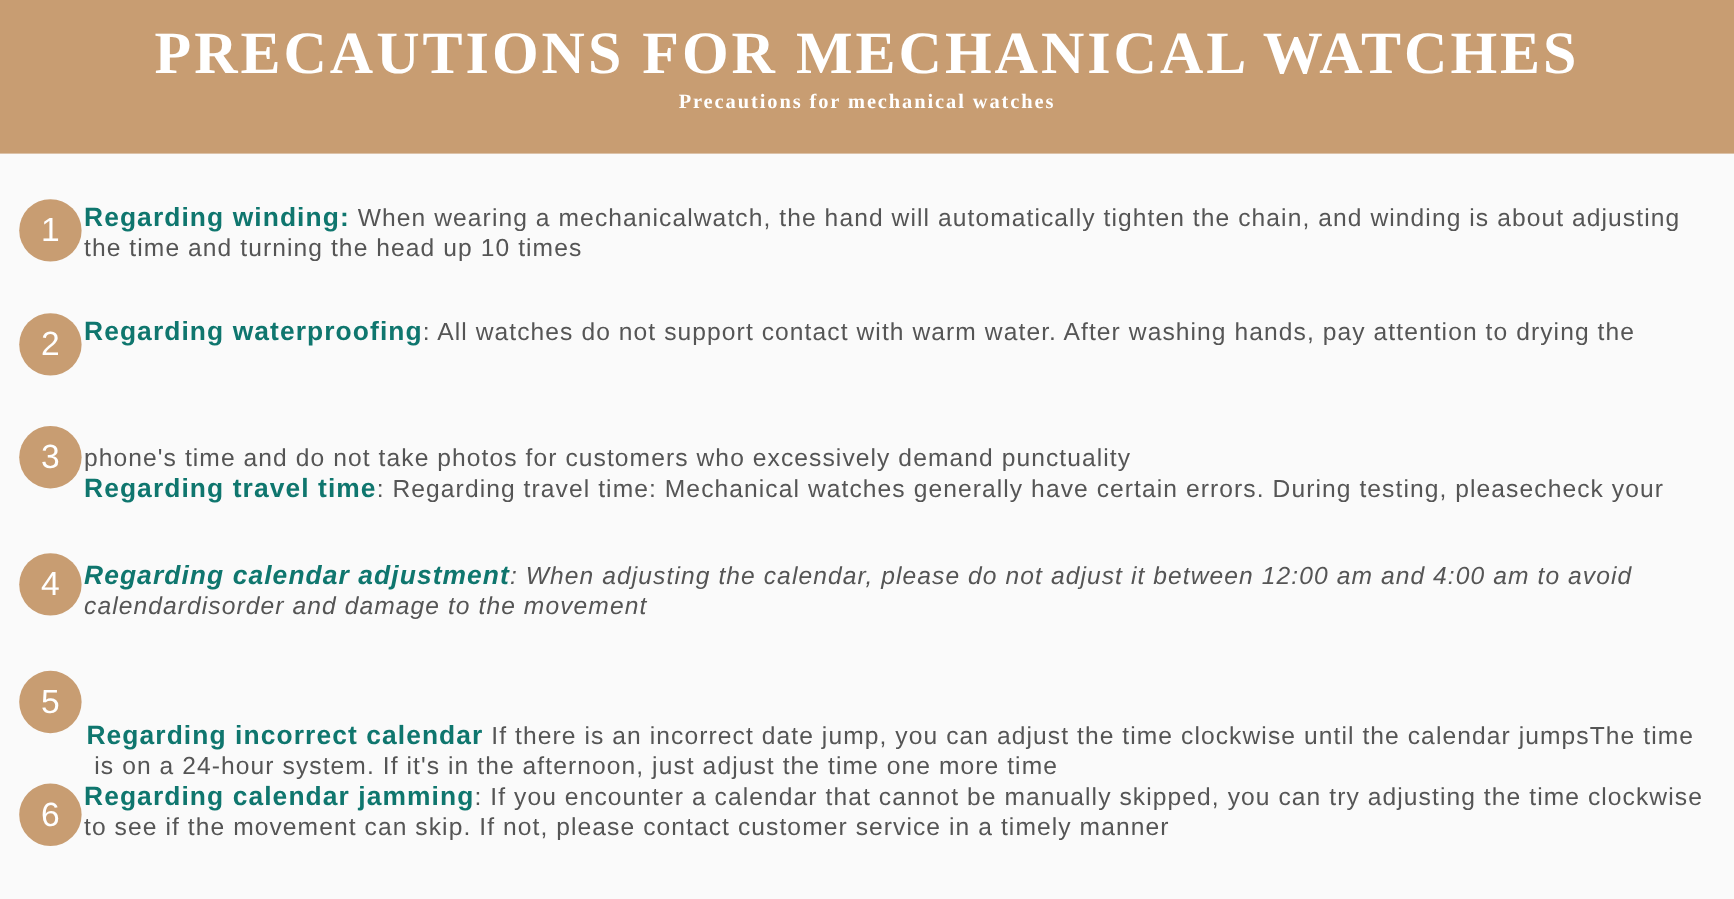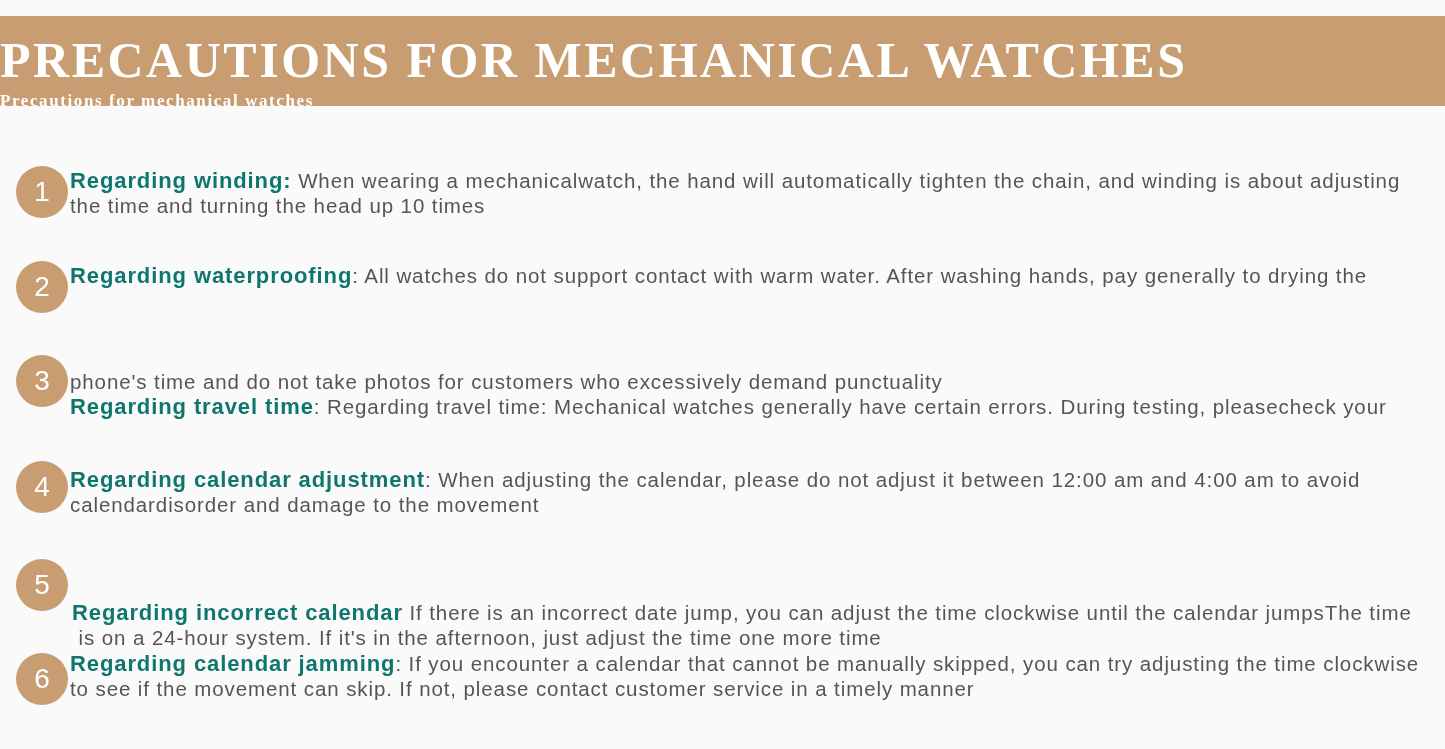--- a/index.html
+++ b/index.html
@@ -3,22 +3,23 @@
   <meta charset="utf-8">
   <style>
     html, body { margin: 0; padding: 0; }
     body {
       width: 1445px; height: 749px; overflow: hidden;
       background: #fafafa;
       font-family: "Liberation Sans", "DejaVu Sans", sans-serif;
       position: relative;
     }
     .banner {
-      position: absolute; left: 0; top: 16px; width: 1445px; height: 90px;
+      position: absolute; left: 0; top: 0; width: 1445px; height: 128px;
       background: #c89d72;
+      text-align: center;
       color: #ffffff;
     }
     .banner-title {
       position: absolute; left: 0; right: 0; top: 14px;
       font-family: "Liberation Serif", "DejaVu Serif", serif;
       font-weight: bold;
       font-size: 50px;
       letter-spacing: 2.5px;
       line-height: 60px;
       transform: scaleX(1.0);
@@ -73,35 +74,35 @@
   <div class="badge">1</div>
   <div class="text" style="top:2px;">
     <span class="line"><span class="heading">Regarding winding:</span><span class="sep"> </span><span>When wearing a mechanicalwatch, the hand will automatically tighten the chain, and winding is about adjusting</span></span>
     <span class="line">the time and turning the head up 10 times</span>
   </div>
 </div>
 
 <div class="item" style="top:261px;">
   <div class="badge">2</div>
   <div class="text" style="top:2px;">
-    <span class="line"><span class="heading">Regarding waterproofing</span><span class="sep">: </span><span>All watches do not support contact with warm water. After washing hands, pay generally to drying the</span></span>
+    <span class="line"><span class="heading">Regarding waterproofing</span><span class="sep">: </span><span>All watches do not support contact with warm water. After washing hands, pay attention to drying the</span></span>
   </div>
 </div>
 
 <div class="item" style="top:355px;">
   <div class="badge">3</div>
   <div class="text" style="top:14px;">
     <span class="line">phone's time and do not take photos for customers who excessively demand punctuality</span>
     <span class="line"><span class="heading">Regarding travel time</span><span class="sep">: </span><span>Regarding travel time: Mechanical watches generally have certain errors. During testing, pleasecheck your</span></span>
   </div>
 </div>
 
 <div class="item" style="top:461px;">
   <div class="badge">4</div>
-  <div class="text" style="top:6px;">
+  <div class="text" style="top:6px;font-style:italic;">
     <span class="line"><span class="heading">Regarding  calendar adjustment</span><span class="sep">: </span><span>When adjusting the calendar, please do not adjust it between 12:00 am and 4:00 am to avoid</span></span>
     <span class="line">calendardisorder and damage to the movement</span>
   </div>
 </div>
 
 <div class="item" style="top:559px;">
   <div class="badge">5</div>
   <div class="text" style="top:-3px; left:72px;margin-top:44px;">
     <span class="line"><span class="heading">Regarding  incorrect calendar</span><span class="sep"> </span><span>If there is an incorrect date jump, you can adjust the time clockwise until the calendar jumpsThe time</span></span>
     <span class="line" style="white-space:pre;"> is on a 24-hour system. If it's in the afternoon, just adjust the time one more time</span>

